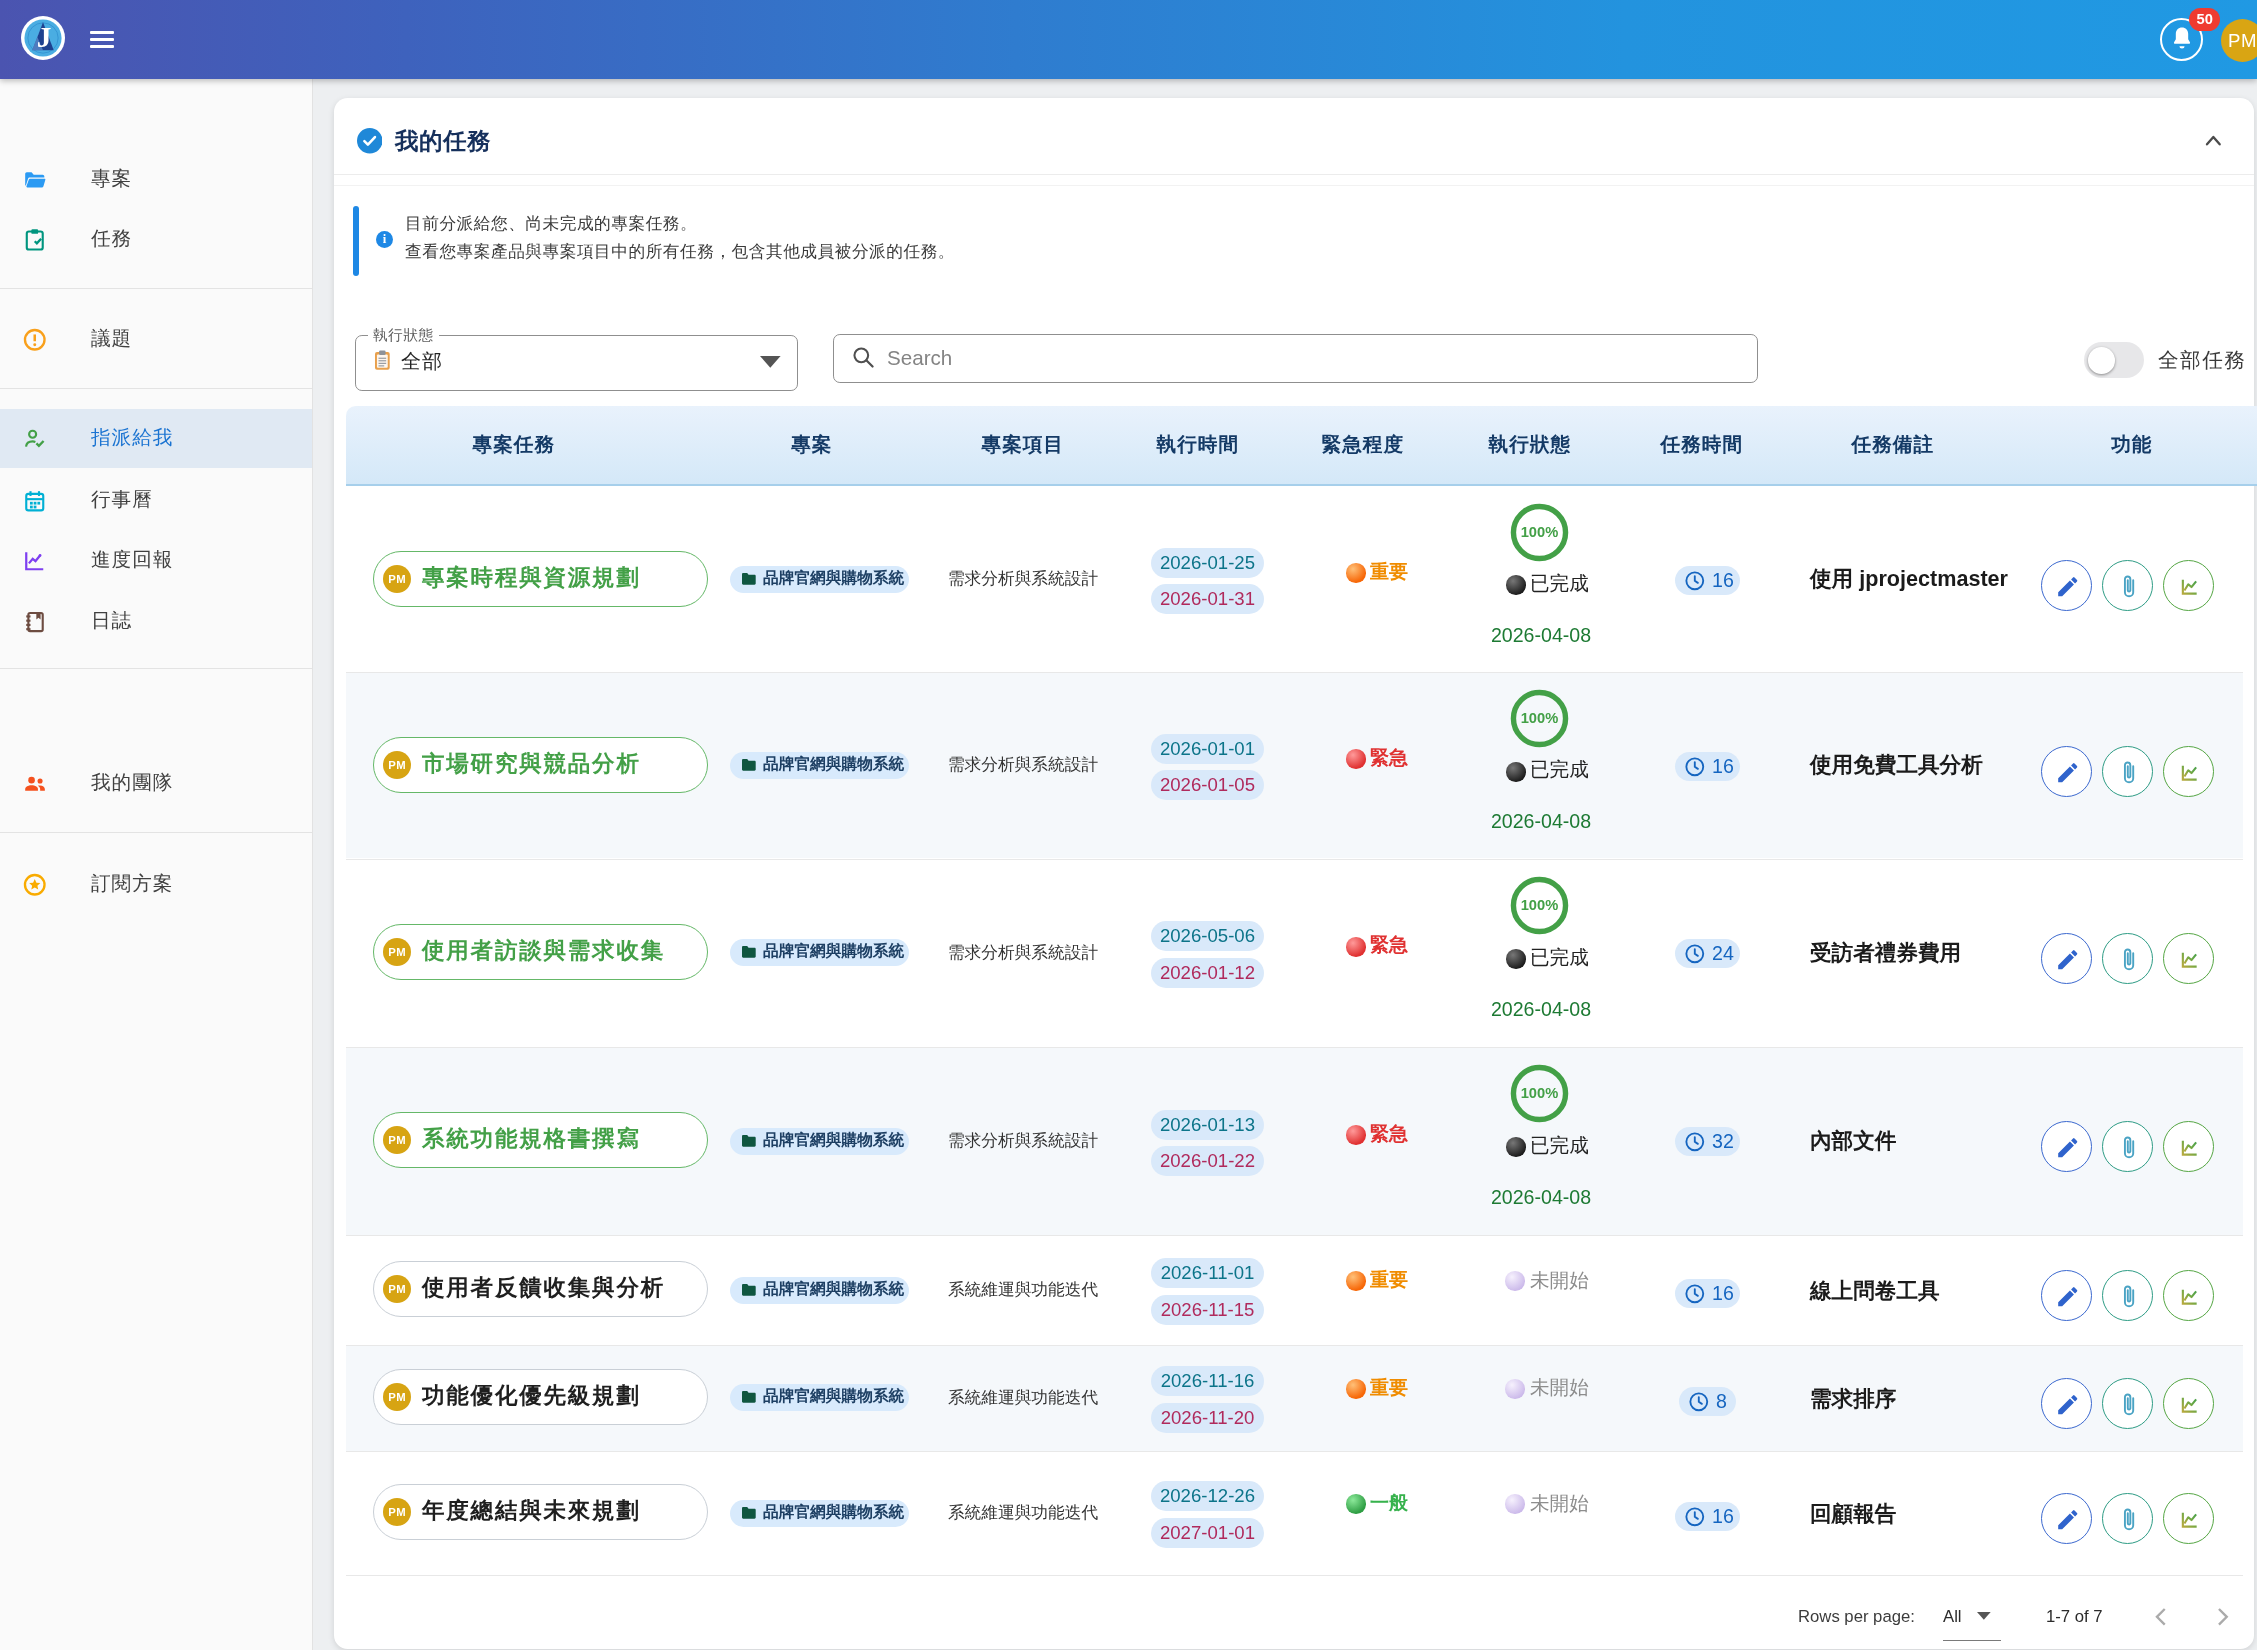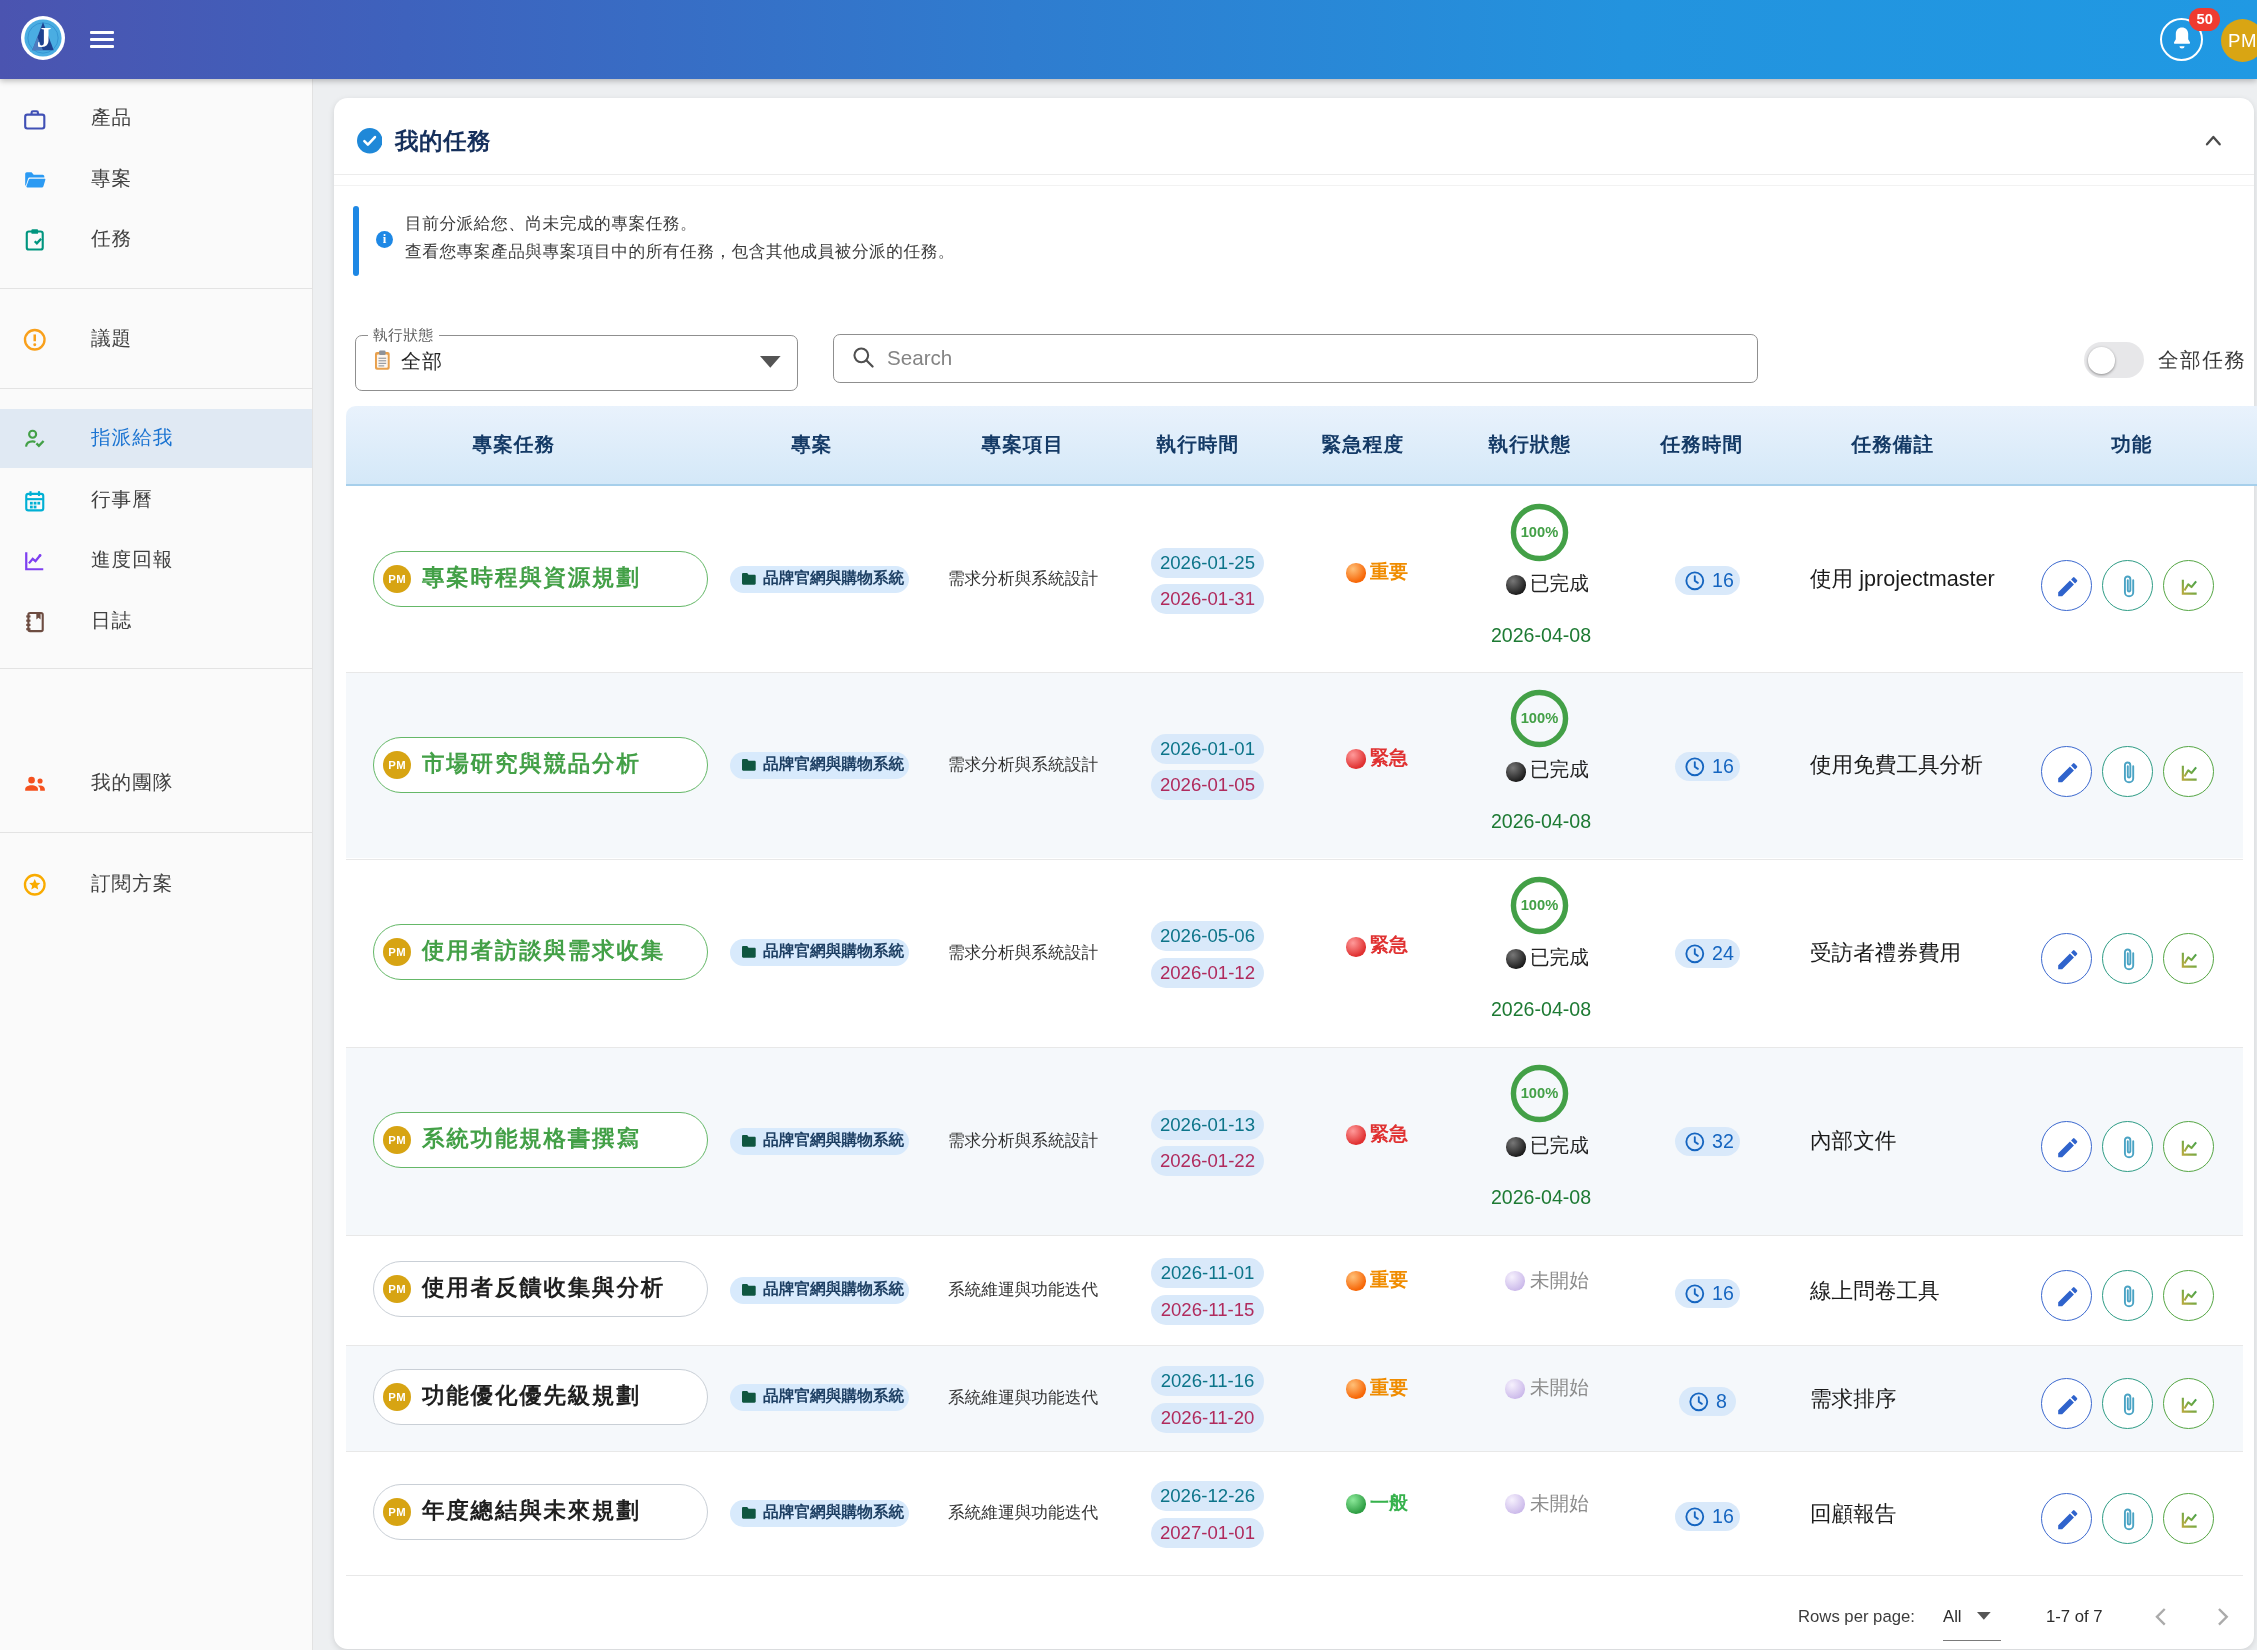--- a/index.html
+++ b/index.html
@@ -60,21 +60,21 @@
   .utx{position:absolute;font-size:19px;font-weight:bold;transform:translateY(-54%);white-space:nowrap;}
   .stx{position:absolute;font-size:19.6px;transform:translateY(-54%);white-space:nowrap;}
   .ring{position:absolute;width:59px;height:59px;}
   .ring .pc{position:absolute;left:0;top:0;width:59px;height:59px;text-align:center;
     line-height:59px;font-size:14.7px;color:#43a047;font-weight:bold;letter-spacing:0;}
   .cdate{position:absolute;font-size:19.6px;color:#1d7a33;transform:translateY(-54%);white-space:nowrap;}
   .tpill{position:absolute;height:29px;border-radius:14.7px;background:#d9e9fa;}
   .tpill svg{position:absolute;left:8.8px;top:3.9px;}
   .tpill .n{position:absolute;left:37px;top:50%;transform:translateY(-52%);
     font-size:19.6px;color:#1565c0;}
-  .note{position:absolute;left:1476px;font-size:21.6px;font-weight:normal;color:#1b1b1b;
+  .note{position:absolute;left:1476px;font-size:21.6px;font-weight:bold;color:#1b1b1b;
     transform:translateY(-54%);white-space:nowrap;}
   .abtn{position:absolute;width:51px;height:51px;border-radius:50%;background:#fff;box-sizing:border-box;}
   .abtn svg{position:absolute;left:12.7px;top:12.7px;}
   .b-edit{border:1.6px solid #3c69cf;}
   .b-clip{border:1.6px solid #2e9c85;}
   .b-chart{border:1.6px solid #55a644;}
 </style>
 </head>
 <body>
 
@@ -97,29 +97,20 @@
   <svg class="abs" style="left:2168px;top:24.5px" width="28" height="28" viewBox="0 0 24 24">
     <path d="M12 2.2c-3.1 0-5.3 2.3-5.3 5.4v4.6l-1.5 2.5c-.35.6.05 1.3.75 1.3h12.1c.7 0 1.1-.7.75-1.3l-1.5-2.5V7.6c0-3.1-2.2-5.4-5.3-5.4z" fill="#fff"></path>
     <path d="M9.8 18.2a2.2 1.9 0 0 0 4.4 0z" fill="#fff"></path>
   </svg>
   <div class="abs" style="left:2189px;top:7.8px;min-width:19.6px;height:23px;padding:0 5.9px;border-radius:11.8px;background:#ef3b30;color:#fff;font-size:14.7px;font-weight:bold;display:flex;align-items:center;justify-content:center;">50</div>
 
   <div class="abs" style="left:2221px;top:19px;width:43px;height:43px;border-radius:50%;background:#d9a513;color:#fff;font-size:18.6px;display:flex;align-items:center;justify-content:center;letter-spacing:0.5px;">PM</div>
 </div>
 
 <div class="abs sidebar">
-  <div class="sideitem" style="top:10.8px;">
-    <svg class="ic" viewBox="0 0 24 24">
-        <g fill="none" stroke="#4050b5" stroke-width="2">
-          <rect x="3" y="7.2" width="18" height="13" rx="2"></rect>
-          <path d="M9 7V5.3C9 4.6 9.6 4 10.3 4h3.4c.7 0 1.3.6 1.3 1.3V7"></path>
-        </g>
-      </svg>
-    <div class="lb">產品</div>
-  </div>
   <div class="sideitem" style="top:71px;">
     <svg class="ic" viewBox="0 0 24 24">
         <path d="M3 6.5C3 5.7 3.7 5 4.5 5H9l2 2.3h8.5c.8 0 1.5.7 1.5 1.5v1H7.2c-.7 0-1.3.45-1.45 1.1L3.6 17.6 3 17V6.5z" fill="#2b9af3"></path>
         <path d="M7.5 11h13.8c.5 0 .85.5.7 1l-1.9 6.4c-.13.45-.55.8-1.03.8H4.9c-.5 0-.86-.5-.72-1l2.3-6.4c.14-.45.55-.8 1.02-.8z" fill="#2b9af3"></path>
       </svg>
     <div class="lb">專案</div>
   </div>
   <div class="sideitem" style="top:131px;">
     <svg class="ic" viewBox="0 0 24 24">
         <g fill="none" stroke="#00957f" stroke-width="2">

